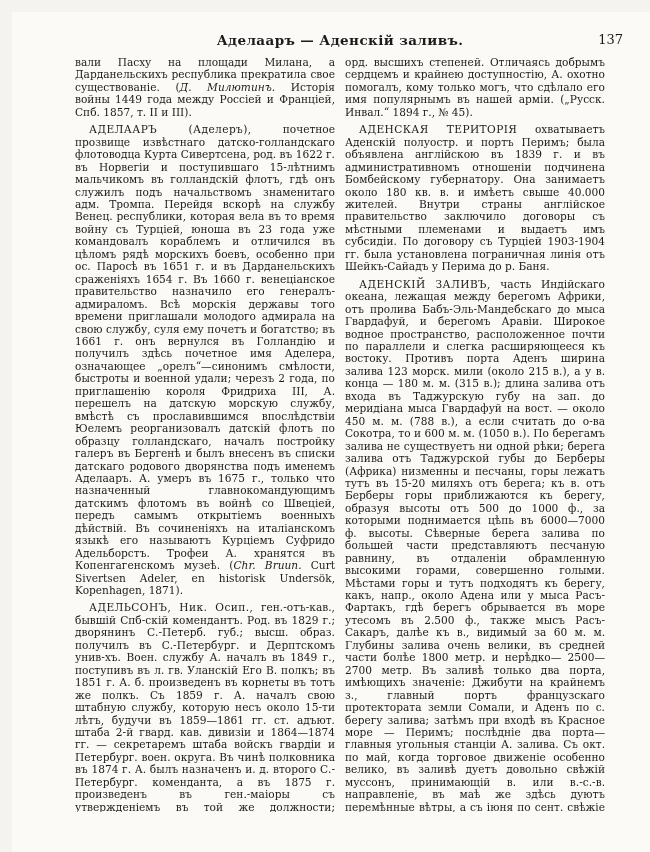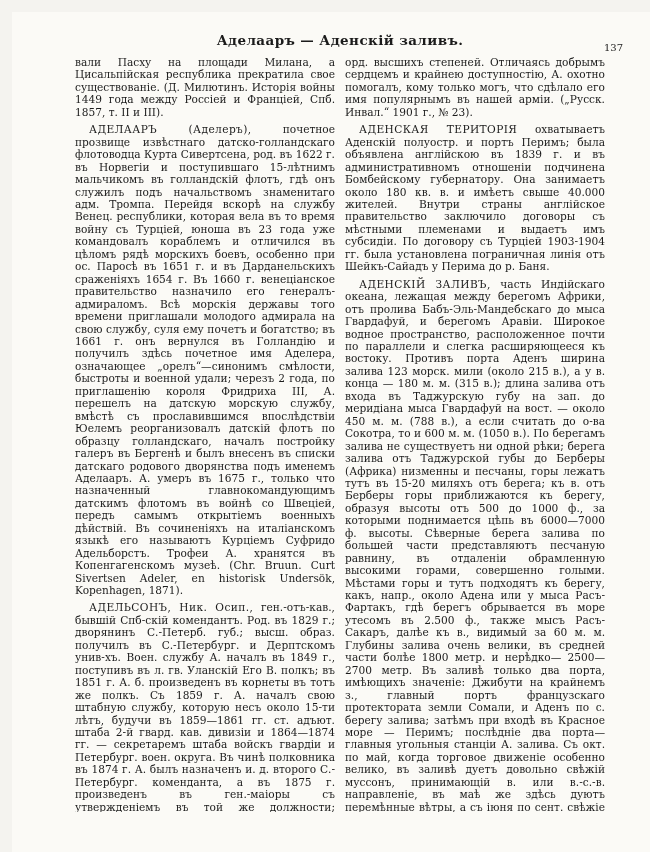--- a/index.html
+++ b/index.html
@@ -31,22 +31,22 @@
     right: 0;
     text-align: center;
     font-weight: bold;
     font-size: 13.5px;
     letter-spacing: 0.4px;
     white-space: nowrap;
   }
   .page-number {
     position: absolute;
     right: -18px;
-    top: 10px;
-    font-size: 10px;
+    top: 0;
+    font-size: 13px;
   }
   .columns {
     position: absolute;
     top: 44px;
     left: 63px;
     width: 530px;
     height: 756px;
     display: flex;
     gap: 10px;
   }
@@ -64,39 +64,40 @@
   }
   .para.entry {
     text-indent: 14px;
     margin-top: 5px;
   }
   .run-b {
     font-weight: normal;
     letter-spacing: 0.4px;
   }
   .run-i {
+    font-style: italic;
   }
   .run-n {
     font-style: normal;
     font-weight: normal;
   }
 </style>
 </head>
 <body>
 
 <div class="page">
   <div class="page-header">
     <div class="running-title">Аделааръ — Аденскій заливъ.</div>
     <div class="page-number">137</div>
   </div>
   <div class="columns">
     <div class="column" id="col-left">
-        <p class="para"><span class="run-n">вали Пасху на площади Милана, а Цисальпійская республика прекратила свое существованіе. (</span><span class="run-i">Д. Милютинъ.</span><span class="run-n"> Исторія войны 1449 года между Россіей и Франціей, Спб. 1857, т. II и III).</span></p>
+        <p class="para"><span class="run-n">вали Пасху на площади Милана, а Дарданельскихъ республика прекратила свое существованіе. (</span><span class="run-i">Д. Милютинъ.</span><span class="run-n"> Исторія войны 1449 года между Россіей и Франціей, Спб. 1857, т. II и III).</span></p>
         <p class="para entry"><span class="run-b">АДЕЛААРЪ (Аделеръ),</span><span class="run-n"> почетное прозвище извѣстнаго датско-голландскаго флотоводца Курта Сивертсена, род. въ 1622 г. въ Норвегіи и поступившаго 15-лѣтнимъ мальчикомъ въ голландскій флотъ, гдѣ онъ служилъ подъ начальствомъ знаменитаго адм. Тромпа. Перейдя вскорѣ на службу Венец. республики, которая вела въ то время войну съ Турціей, юноша въ 23 года уже командовалъ кораблемъ и отличился въ цѣломъ рядѣ морскихъ боевъ, особенно при ос. Паросѣ въ 1651 г. и въ Дарданельскихъ сраженіяхъ 1654 г. Въ 1660 г. венеціанское правительство назначило его генералъ-адмираломъ. Всѣ морскія державы того времени приглашали молодого адмирала на свою службу, суля ему почетъ и богатство; въ 1661 г. онъ вернулся въ Голландію и получилъ здѣсь почетное имя Аделера, означающее „орелъ“—синонимъ смѣлости, быстроты и военной удали; черезъ 2 года, по приглашенію короля Фридриха III, А. перешелъ на датскую морскую службу, вмѣстѣ съ прославившимся впослѣдствіи Юелемъ реорганизовалъ датскій флотъ по образцу голландскаго, началъ постройку галеръ въ Бергенѣ и былъ внесенъ въ списки датскаго родового дворянства подъ именемъ Аделааръ. А. умеръ въ 1675 г., только что назначенный главнокомандующимъ датскимъ флотомъ въ войнѣ со Швеціей, передъ самымъ открытіемъ военныхъ дѣйствій. Въ сочиненіяхъ на италіанскомъ языкѣ его называютъ Курціемъ Суфридо Адельборстъ. Трофеи А. хранятся въ Копенгагенскомъ музеѣ. (</span><span class="run-i">Chr. Bruun.</span><span class="run-n"> Curt Sivertsen Adeler, en historisk Undersök, Kopenhagen, 1871).</span></p>
         <p class="para entry"><span class="run-b">АДЕЛЬСОНЪ, Ник. Осип.,</span><span class="run-n"> ген.-отъ-кав., бывшій Спб-скій комендантъ. Род. въ 1829 г.; дворянинъ С.-Петерб. губ.; высш. образ. получилъ въ С.-Петербург. и Дерптскомъ унив-хъ. Воен. службу А. началъ въ 1849 г., поступивъ въ л. гв. Уланскій Его В. полкъ; въ 1851 г. А. б. произведенъ въ корнеты въ тотъ же полкъ. Съ 1859 г. А. началъ свою штабную службу, которую несъ около 15-ти лѣтъ, будучи въ 1859—1861 гг. ст. адъют. штаба 2-й гвард. кав. дивизіи и 1864—1874 гг. — секретаремъ штаба войскъ гвардіи и Петербург. воен. округа. Въ чинѣ полковника въ 1874 г. А. былъ назначенъ и. д. второго С.-Петербург. коменданта, а въ 1875 г. произведенъ въ ген.-маіоры съ утвержденіемъ въ той же должности; проявилъ особенную дѣятельность въ 1877-78 гг., когда ему приходилось эвакуировать больныхъ и раненыхъ и размѣщать ихъ по госпиталямъ. Въ 1879 г. А. былъ назначенъ въ Свиту Е. И. В., а въ 1882 г.—и. д. С.-Петербургскаго коменданта, въ которой б. утвержденъ черезъ 6 лѣтъ, будучи въ 1888 г. произведенъ въ ген.-лейт. Черезъ 12 лѣтъ, оставаясь въ той же должности, А. б. произведенъ въ ген.-отъ-кавалеріи; скончался 25 фев. 1901 г. За свою почти 50-лѣт. службу въ офиц. чинахъ А. былъ награжденъ всѣми орденами высшихъ степеней до орд. св. Александра Невскаго включительно. Кромѣ того, онъ б. кавалеромъ 25 иностр.</span></p>
       </div>
     <div class="column" id="col-right">
-        <p class="para"><span class="run-n">орд. высшихъ степеней. Отличаясь добрымъ сердцемъ и крайнею доступностію, А. охотно помогалъ, кому только могъ, что сдѣлало его имя популярнымъ въ нашей арміи. („Русск. Инвал.“ 1901 г., № 23).</span></p>
+        <p class="para"><span class="run-n">орд. высшихъ степеней. Отличаясь добрымъ сердцемъ и крайнею доступностію, А. охотно помогалъ, кому только могъ, что сдѣлало его имя популярнымъ въ нашей арміи. („Русск. Инвал.“ 1894 г., № 45).</span></p>
         <p class="para entry"><span class="run-b">АДЕНСКАЯ ТЕРИТОРІЯ</span><span class="run-n"> охватываетъ Аденскій полуостр. и портъ Перимъ; была объявлена англійскою въ 1839 г. и въ административномъ отношеніи подчинена Бомбейскому губернатору. Она занимаетъ около 180 кв. в. и имѣетъ свыше 40.000 жителей. Внутри страны англійское правительство заключило договоры съ мѣстными племенами и выдаетъ имъ субсидіи. По договору съ Турціей 1903-1904 гг. была установлена пограничная линія отъ Шейкъ-Сайадъ у Перима до р. Баня.</span></p>
         <p class="para entry"><span class="run-b">АДЕНСКІЙ ЗАЛИВЪ,</span><span class="run-n"> часть Индійскаго океана, лежащая между берегомъ Африки, отъ пролива Бабъ-Эль-Мандебскаго до мыса Гвардафуй, и берегомъ Аравіи. Широкое водное пространство, расположенное почти по параллели и слегка расширяющееся къ востоку. Противъ порта Аденъ ширина залива 123 морск. мили (около 215 в.), а у в. конца — 180 м. м. (315 в.); длина залива отъ входа въ Таджурскую губу на зап. до меридіана мыса Гвардафуй на вост. — около 450 м. м. (788 в.), а если считать до о-ва Сокотра, то и 600 м. м. (1050 в.). По берегамъ залива не существуетъ ни одной рѣки; берега залива отъ Таджурской губы до Берберы (Африка) низменны и песчаны, горы лежатъ тутъ въ 15-20 миляхъ отъ берега; къ в. отъ Берберы горы приближаются къ берегу, образуя высоты отъ 500 до 1000 ф., за которыми поднимается цѣпь въ 6000—7000 ф. высоты. Сѣверные берега залива по большей части представляютъ песчаную равнину, въ отдаленіи обрамленную высокими горами, совершенно голыми. Мѣстами горы и тутъ подходятъ къ берегу, какъ, напр., около Адена или у мыса Расъ-Фартакъ, гдѣ берегъ обрывается въ море утесомъ въ 2.500 ф., также мысъ Расъ-Сакаръ, далѣе къ в., видимый за 60 м. м. Глубины залива очень велики, въ средней части болѣе 1800 метр. и нерѣдко— 2500—2700 метр. Въ заливѣ только два порта, имѣющихъ значеніе: Джибути на крайнемъ з., главный портъ французскаго протектората земли Сомали, и Аденъ по с. берегу залива; затѣмъ при входѣ въ Красное море — Перимъ; послѣдніе два порта—главныя угольныя станціи А. залива. Съ окт. по май, когда торговое движеніе особенно велико, въ заливѣ дуетъ довольно свѣжій муссонъ, принимающій в. или в.-с.-в. направленіе, въ маѣ же здѣсь дуютъ перемѣнные вѣтры, а съ іюня по сент. свѣжіе з. вѣтры. Ураганы здѣсь рѣдки. Приливы по сѣв. берегу имѣютъ наибольшую амплитуду 6-7 ф. и въ зал. Мазиръ—10 ф., вдоль ю. берега — 8-9 ф.; приливныя теченія неправильны. Общія же теченія зависятъ отъ муссоновъ; при с.-в. муссонѣ оно идетъ къ з. слабое; при ю.-з.—сильное на в. Климатъ очень жаркій, лѣтомъ съ ю. берега уходятъ даже туземцы въ горы; температура воздуха доходитъ въ серединѣ лѣта до 43,5° Ц., въ маѣ и сент. до 35—36° Ц. и ниже 21° Ц. (янв.—мартъ) не спускается. Осадковъ выпадаетъ очень мало. Для плаванія судовъ заливъ не представляетъ почти никакихъ подводныхъ опасностей.</span></p>
       </div>
   </div>
 </div>
 
 </body></html>

